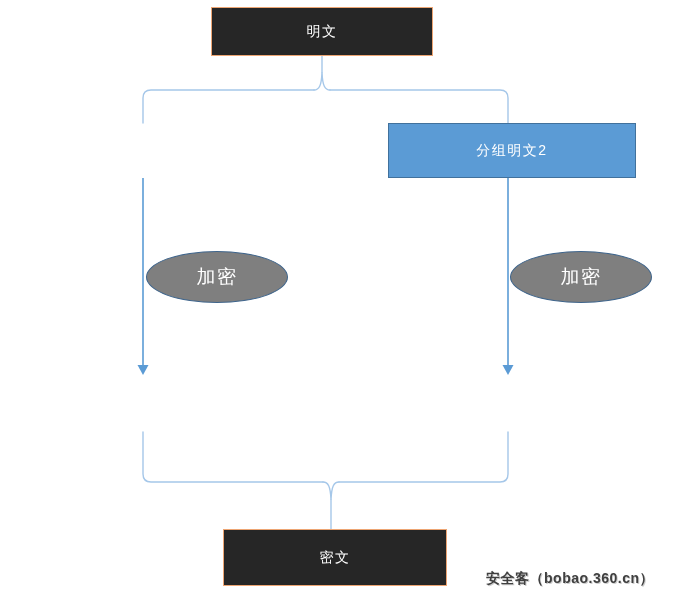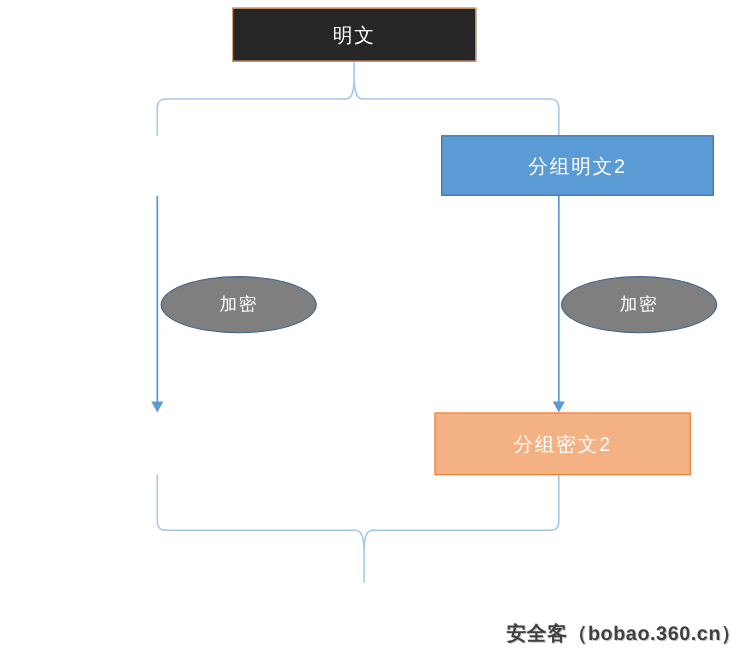--- a/index.html
+++ b/index.html
@@ -33,21 +33,21 @@
     stroke: none;
   }
   .node {
     position: absolute;
     z-index: 2;
     display: flex;
     align-items: center;
     justify-content: center;
     box-sizing: border-box;
     color: var(--node-text);
-    font-size: 18px;
+    font-size: 14px;
     letter-spacing: 1.5px;
     text-align: center;
   }
   .dark-box {
     background: var(--dark-box-fill);
     border: 1px solid var(--dark-box-border);
   }
   .blue-box {
     background: var(--blue-box-fill);
     border: 1.5px solid var(--blue-box-border);
@@ -56,28 +56,28 @@
     background: var(--orange-box-fill);
     border: none;
   }
   .orange-box.bordered {
     border: 1.5px solid var(--orange-box-border);
   }
   .ellipse {
     background: var(--ellipse-fill);
     border: 1.5px solid var(--ellipse-border);
     border-radius: 50%;
-    font-size: 16px;
+    font-size: 19px;
   }
   .watermark {
     position: absolute;
     z-index: 3;
-    right: 0;
+    right: 20px;
     bottom: 8px;
-    font-size: 18px;
+    font-size: 14px;
     font-weight: bold;
     color: var(--watermark-text);
     letter-spacing: 0.5px;
     text-shadow: 1px 1px 0 rgba(200,200,200,0.9);
   }
 </style>
 </head>
 <body>
 
 <div class="canvas">
@@ -107,35 +107,35 @@
       <path class="brace" d="M323,482 C328,482 330.5,486 331,500 C331.5,486 334,482 339,482"></path>
       <path class="brace" d="M331,500 L331,529"></path>
     </g>
   </svg>
 
   <div class="node dark-box" style="left:211px; top:7px; width:222px; height:49px;">
     <span>明文</span>
   </div>
 
 
-  <div class="node blue-box" style="left:401px; top:123px; width:248px; height:55px;">
+  <div class="node blue-box" style="left:388px; top:123px; width:248px; height:55px;">
     <span>分组明文2</span>
   </div>
 
   <div class="node ellipse" style="left:146px; top:251px; width:142px; height:52px;">
     <span>加密</span>
   </div>
 
   <div class="node ellipse" style="left:510px; top:251px; width:142px; height:52px;">
     <span>加密</span>
   </div>
 
 
-  <div class="node orange-box bordered" style="left:395px; top:375px; width:233px; height:57px;">
-    <span>分组密文2</span>
+
+  <div class="node dark-box" style="left:223px; top:529px; width:224px; height:57px;">
+    <span>密文</span>
   </div>
-
 
   <div class="watermark">
     <span>安全客（bobao.360.cn）</span>
   </div>
 
 </div>
 
 </body></html>

